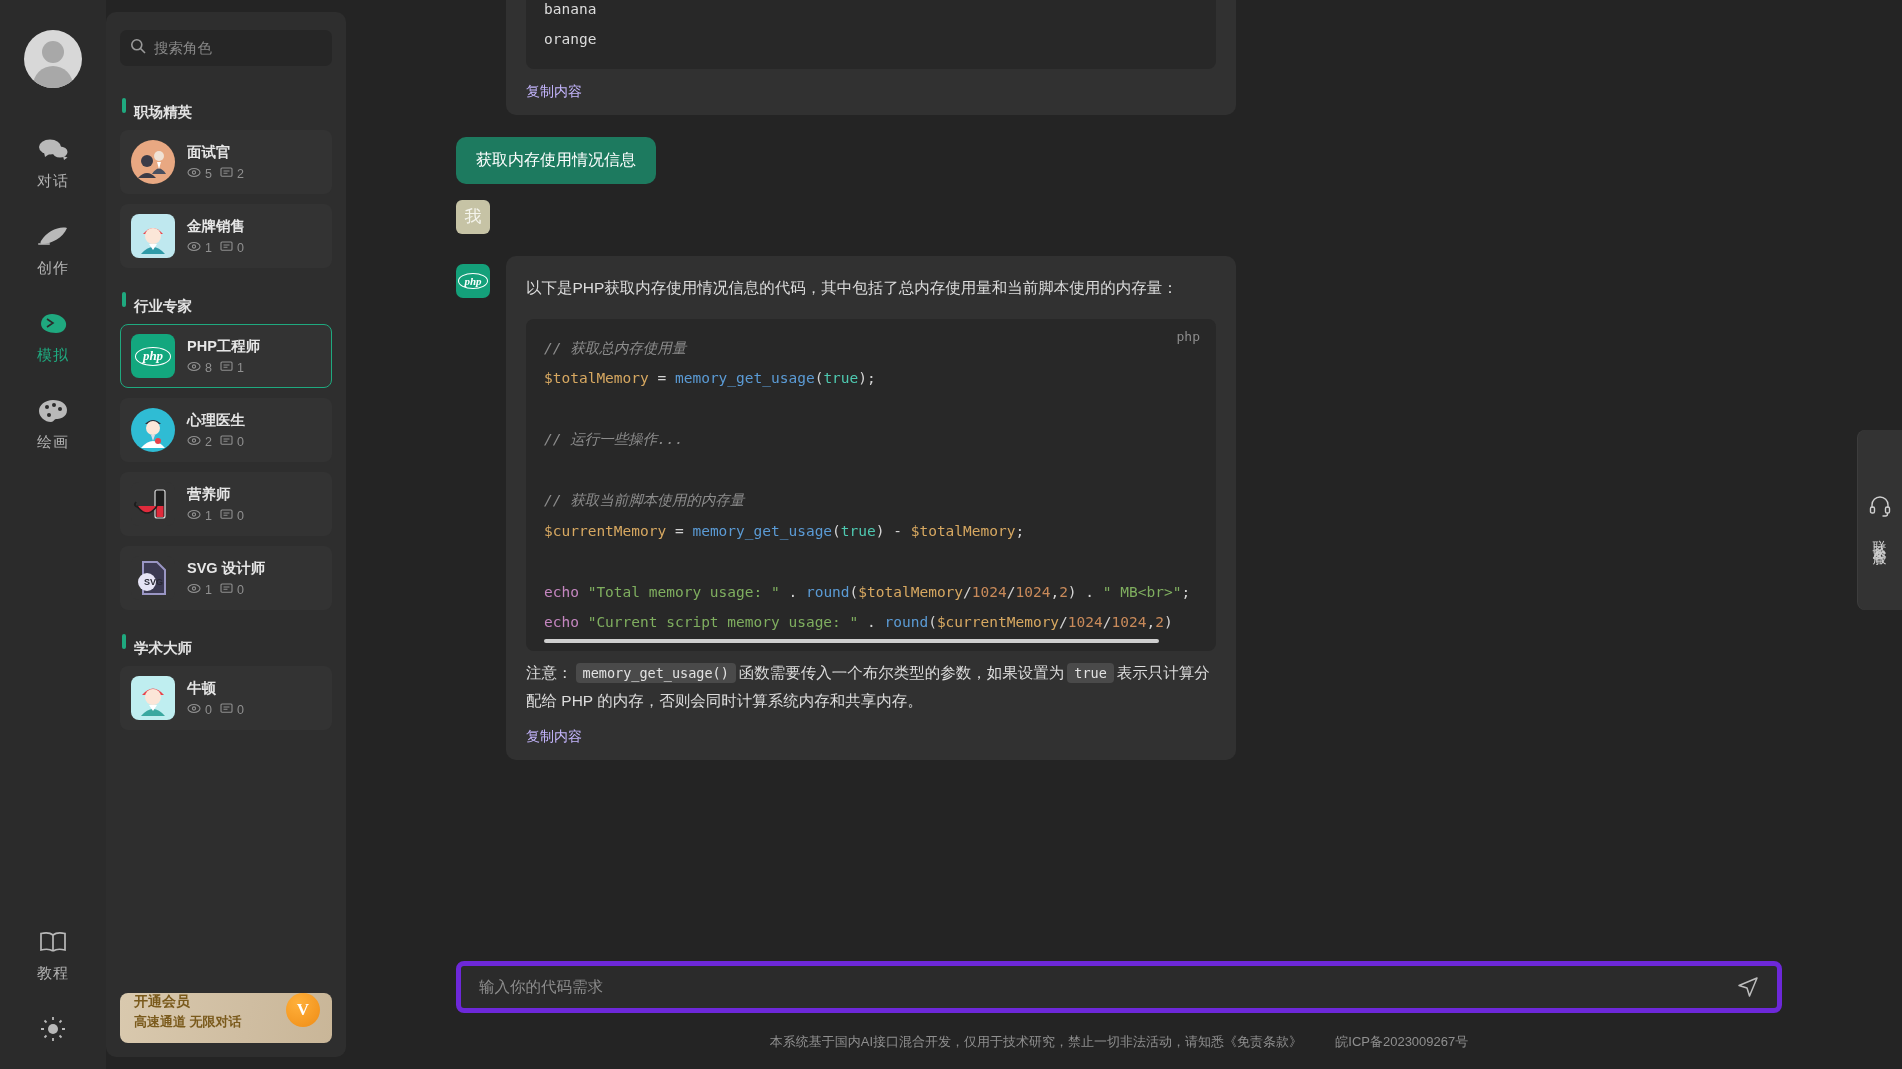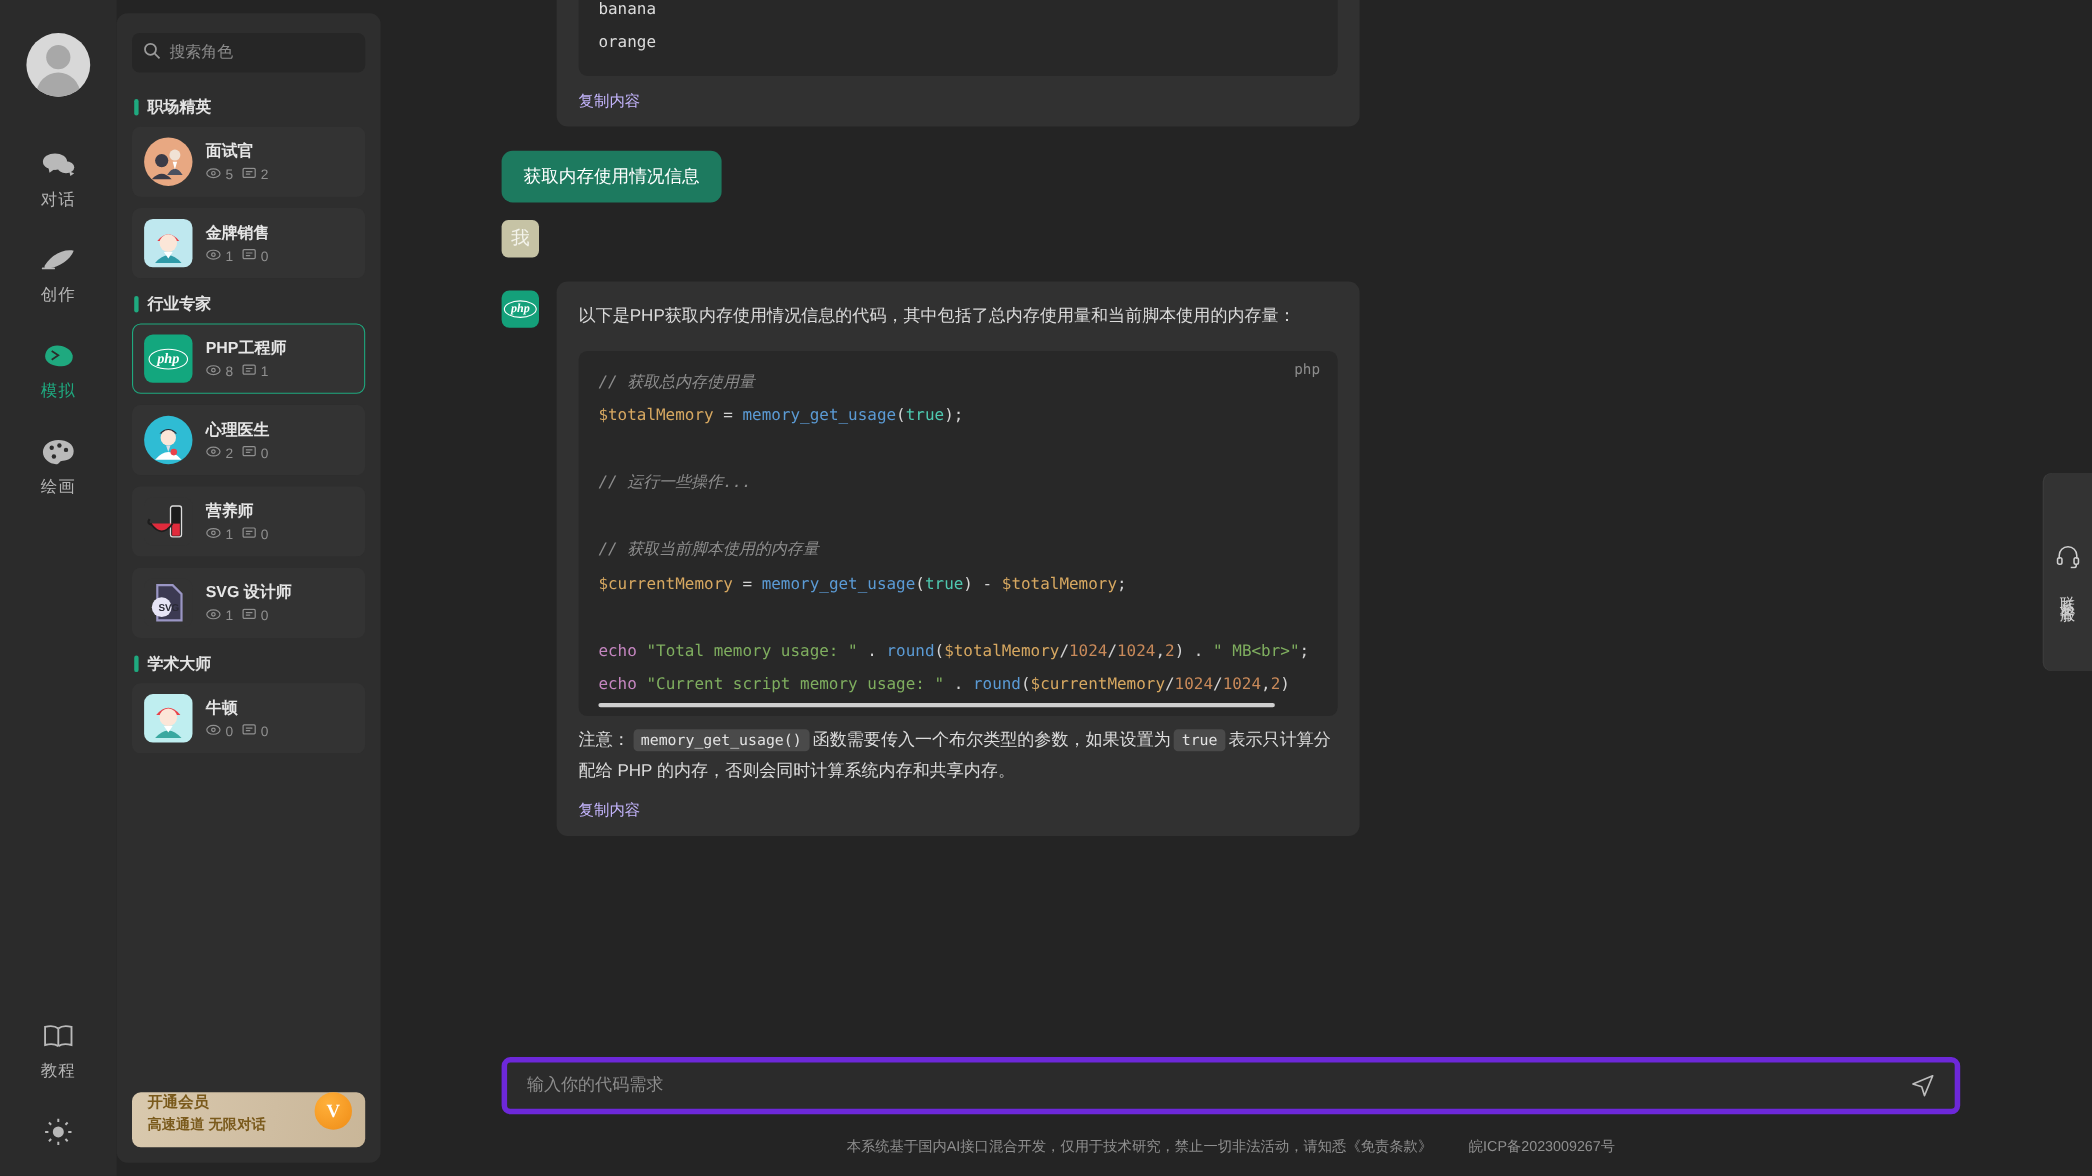--- a/index.html
+++ b/index.html
@@ -46,21 +46,21 @@
     border-radius: 7px; display: flex; align-items: center; padding: 0 10px; gap: 8px;
   }
   .search-box input {
     background: transparent; border: none; outline: none; color: #d6d6d6;
     font-size: 14.5px; width: 100%; font-family: "Liberation Sans", sans-serif;
   }
   .search-box input::placeholder { color: #8a8a8a; }
   .role-scroll { flex: 1 1 auto; overflow: hidden; padding: 0 14px; }
   .section-head { display: flex; align-items: center; gap: 8px; margin: 14px 0 8px 2px; }
   .section-bar { width: 4px; height: 15px; background: #1fa97f; border-radius: 2px; }
-  .section-title { font-size: 14.5px; color: #e3e3e3; font-weight: bold; }
+  .section-title { font-size: 14.5px; color: #e3e3e3; font-weight: bold; margin-top: 15px; }
   .role-card {
     display: flex; align-items: center; gap: 12px;
     background: #333333; border-radius: 8px; padding: 9px 10px; margin-bottom: 10px;
     border: 1.5px solid transparent; cursor: pointer;
   }
   .role-card.selected { border-color: #1fa97f; }
   .role-av { width: 44px; height: 44px; border-radius: 8px; flex: 0 0 44px;
      position: relative; overflow: hidden; display:flex; align-items:center; justify-content:center; }
   .role-av.circ { border-radius: 50%; }
   .role-meta { display: flex; flex-direction: column; gap: 5px; }

